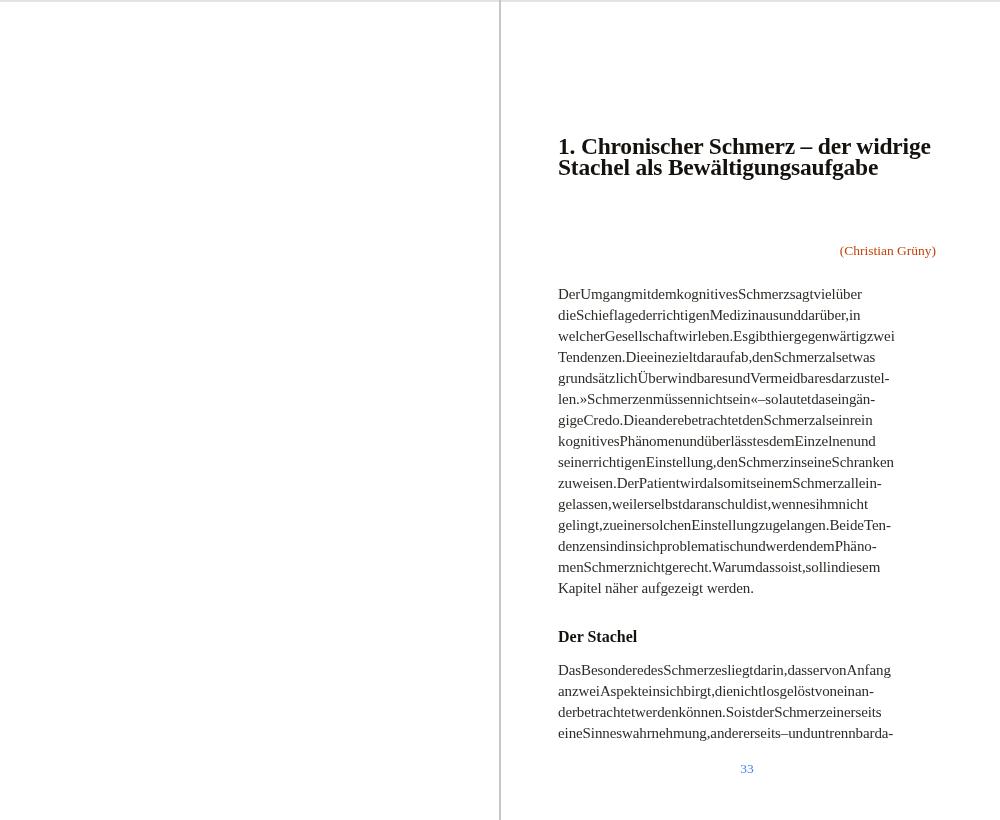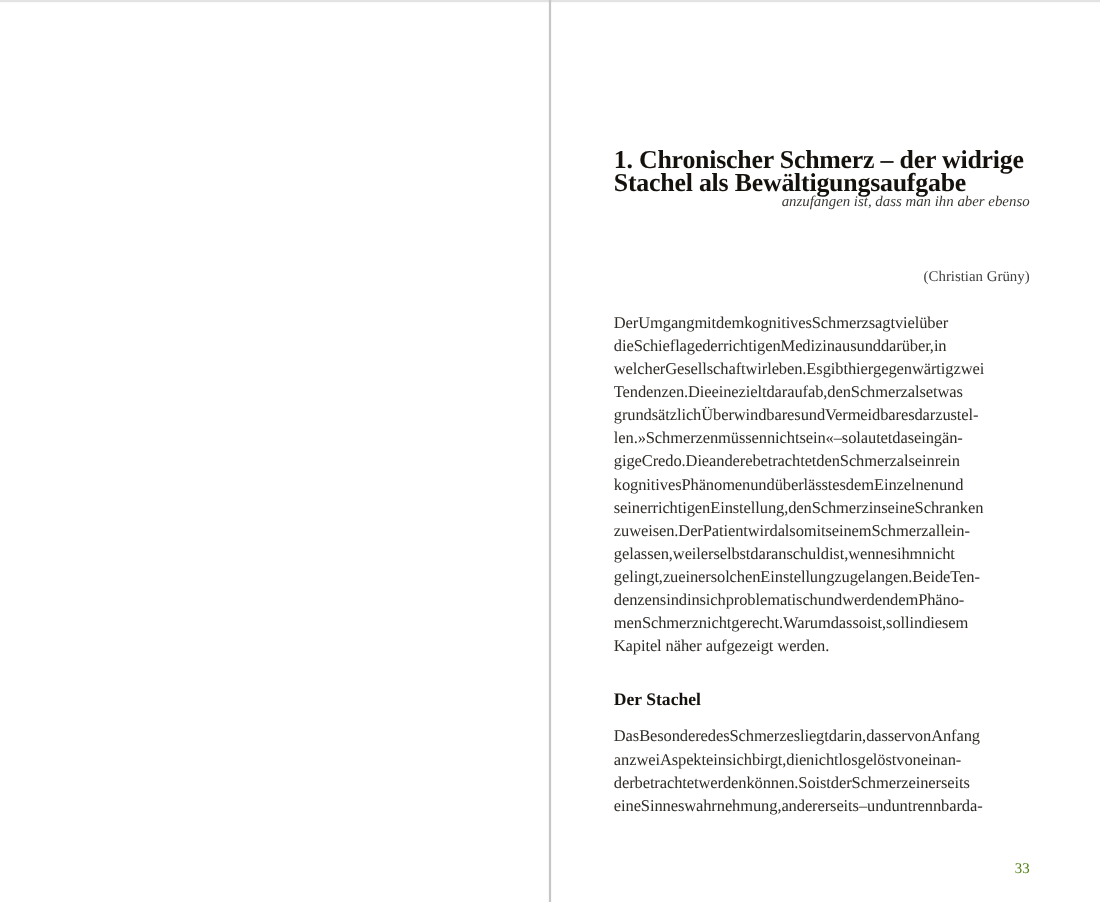--- a/index.html
+++ b/index.html
@@ -63,21 +63,21 @@
   }
   .epigraph-attribution {
     position: absolute;
     left: 558px;
     top: 243px;
     width: 378px;
     text-align: right;
     font-style: normal;
     font-size: 13.5px;
     line-height: 16px;
-    color: #404040;
+    color: #c2410c;
   }
   .body-par {
     position: absolute;
     left: 558px;
     width: 378px;
     font-size: 15px;
     line-height: 21px;
     color: #2f2b27;
     letter-spacing: -0.1px;
   }
@@ -100,41 +100,39 @@
     font-weight: bold;
     font-size: 16px;
     line-height: 22px;
     color: #15120e;
   }
   .page-number {
     position: absolute;
     left: 558px;
     top: 761px;
     width: 378px;
-    text-align: right;
+    text-align: center;
     font-size: 13.5px;
-    color: #4d7c0f;
-    margin-top: 21px;
+    color: #3b82f6;
   }
 </style>
 </head>
 <body>
 
 <div class="page-left"></div>
 <div class="page-right"></div>
 <div class="top-rule"></div>
 <div class="gutter-line"></div>
 
 <h1 class="chapter-title">
     <div class="pline">1. Chronischer Schmerz – der widrige</div>
     <div class="pline">Stachel als Bewältigungsaufgabe</div>
   </h1>
 
 <div class="epigraph">
-    <div class="pline">anzufangen ist, dass man ihn aber ebenso</div>
   </div>
 
 <div class="epigraph-attribution">(Christian Grüny)</div>
 
 <div class="body-par par-1">
     <div class="jline"><span>Der</span><span>Umgang</span><span>mit</span><span>dem</span><span>kognitives</span><span>Schmerz</span><span>sagt</span><span>viel</span><span>über</span></div>
     <div class="jline"><span>die</span><span>Schieflage</span><span>der</span><span>richtigen</span><span>Medizin</span><span>aus</span><span>und</span><span>darüber,</span><span>in</span></div>
     <div class="jline"><span>welcher</span><span>Gesellschaft</span><span>wir</span><span>leben.</span><span>Es</span><span>gibt</span><span>hier</span><span>gegenwärtig</span><span>zwei</span></div>
     <div class="jline"><span>Tendenzen.</span><span>Die</span><span>eine</span><span>zielt</span><span>darauf</span><span>ab,</span><span>den</span><span>Schmerz</span><span>als</span><span>etwas</span></div>
     <div class="jline"><span>grundsätzlich</span><span>Überwindbares</span><span>und</span><span>Vermeidbares</span><span>darzustel-</span></div>

